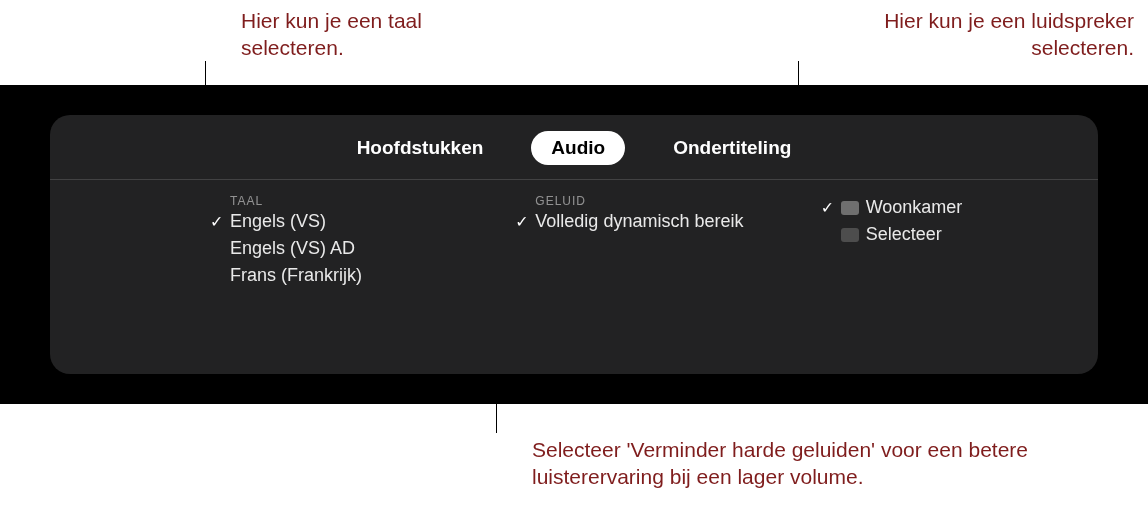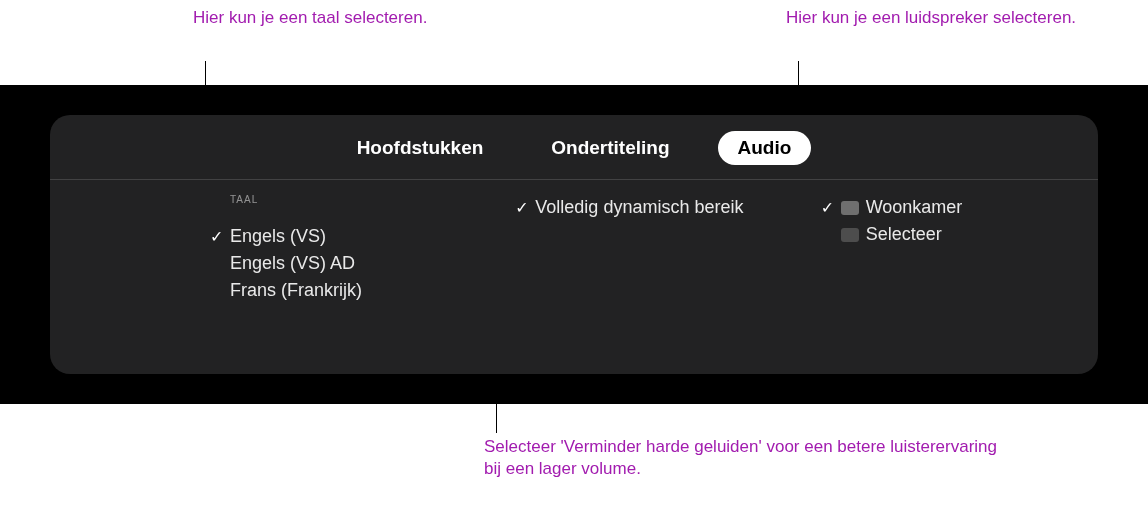--- a/index.html
+++ b/index.html
@@ -9,33 +9,35 @@
     }
     body {
       width: 1148px;
       height: 507px;
       background: #ffffff;
       font-family: -apple-system, BlinkMacSystemFont, "Segoe UI", Helvetica, Arial, sans-serif;
       position: relative;
     }
     .callout {
       position: absolute;
-      font-size: 17px;
+      font-size: 21px;
       line-height: 1.3;
-      color: #a21caf;
+      color: #7f1d1d;
+      margin-left: 48px;
     }
     .callout-top-left {
       left: 193px;
       top: 7px;
       width: 260px;
     }
     .callout-top-right {
       left: 786px;
       top: 7px;
       width: 300px;
+      text-align: right;
     }
     .callout-bottom {
       left: 484px;
       top: 436px;
       width: 520px;
     }
     .callout-line {
       position: absolute;
       background: #000;
       width: 1px;
@@ -98,24 +100,24 @@
       padding: 14px 0 0 0;
     }
     .col {
       flex: 1;
     }
     .col-taal { padding-left: 160px; }
     .col-geluid { padding-left: 28px; }
     .col-luidspreker { padding-left: 28px; }
     .col-header {
       color: rgba(255,255,255,0.5);
-      font-size: 10px;
+      font-size: 12px;
       letter-spacing: 1px;
       font-weight: 500;
-      margin-bottom: 18px;
+      margin-bottom: 0;
       padding-left: 20px;
     }
     .option {
       display: flex;
       align-items: center;
       color: rgba(255,255,255,0.9);
       font-size: 18px;
       padding: 3px 0;
       cursor: pointer;
     }
@@ -152,42 +154,43 @@
 <div class="callout callout-top-right">Hier kun je een luidspreker selecteren.</div>
 
 <div class="callout-line line-top-left"></div>
 <div class="callout-line line-top-right"></div>
 <div class="callout-line line-bottom"></div>
 
 <div class="screen">
   <div class="panel">
     <div class="tabs">
       <div class="tab">Hoofdstukken</div>
+      <div class="tab active">Audio</div>
       <div class="tab">Ondertiteling</div>
-      <div class="tab active">Audio</div>
     </div>
     <div class="columns">
 
       <div class="col col-taal">
         <div class="col-header">TAAL</div>
         <div class="option">
           <span class="check">✓</span>
           <span>Engels (VS)</span>
         </div>
         <div class="option">
           <span class="check empty">✓</span>
           <span>Engels (VS) AD</span>
         </div>
         <div class="option">
           <span class="check empty">✓</span>
           <span>Frans (Frankrijk)</span>
         </div>
       </div>
 
       <div class="col col-geluid">
+        <div class="col-header">GELUID</div>
         <div class="option">
           <span class="check">✓</span>
           <span>Volledig dynamisch bereik</span>
         </div>
       </div>
 
       <div class="col col-luidspreker">
         <div class="option">
           <span class="check">✓</span>
           <span class="speaker-icon"></span>

